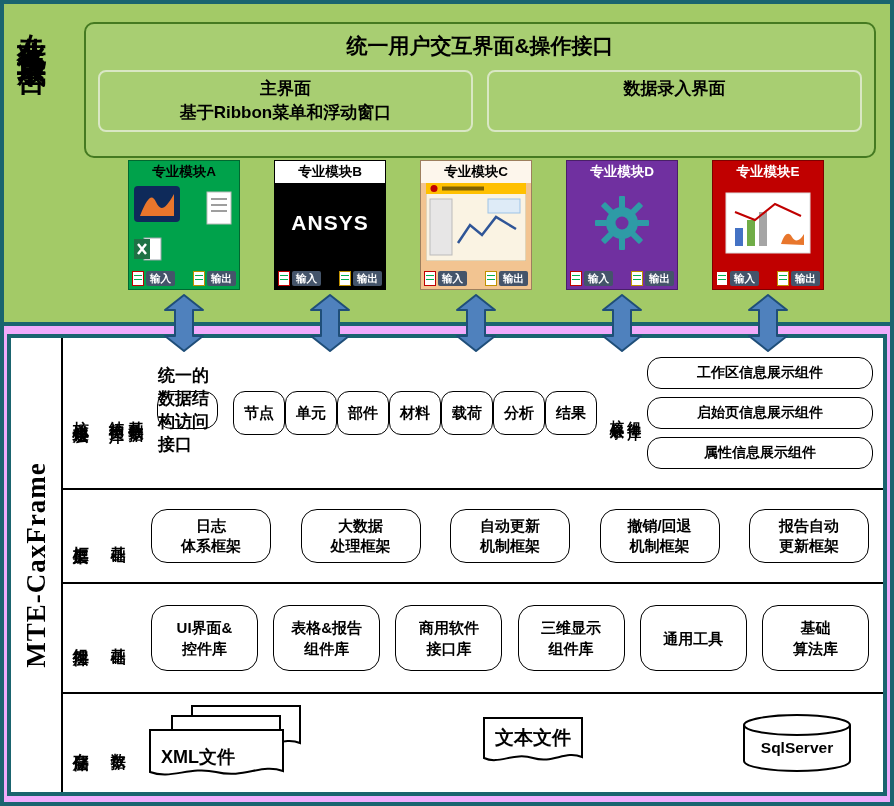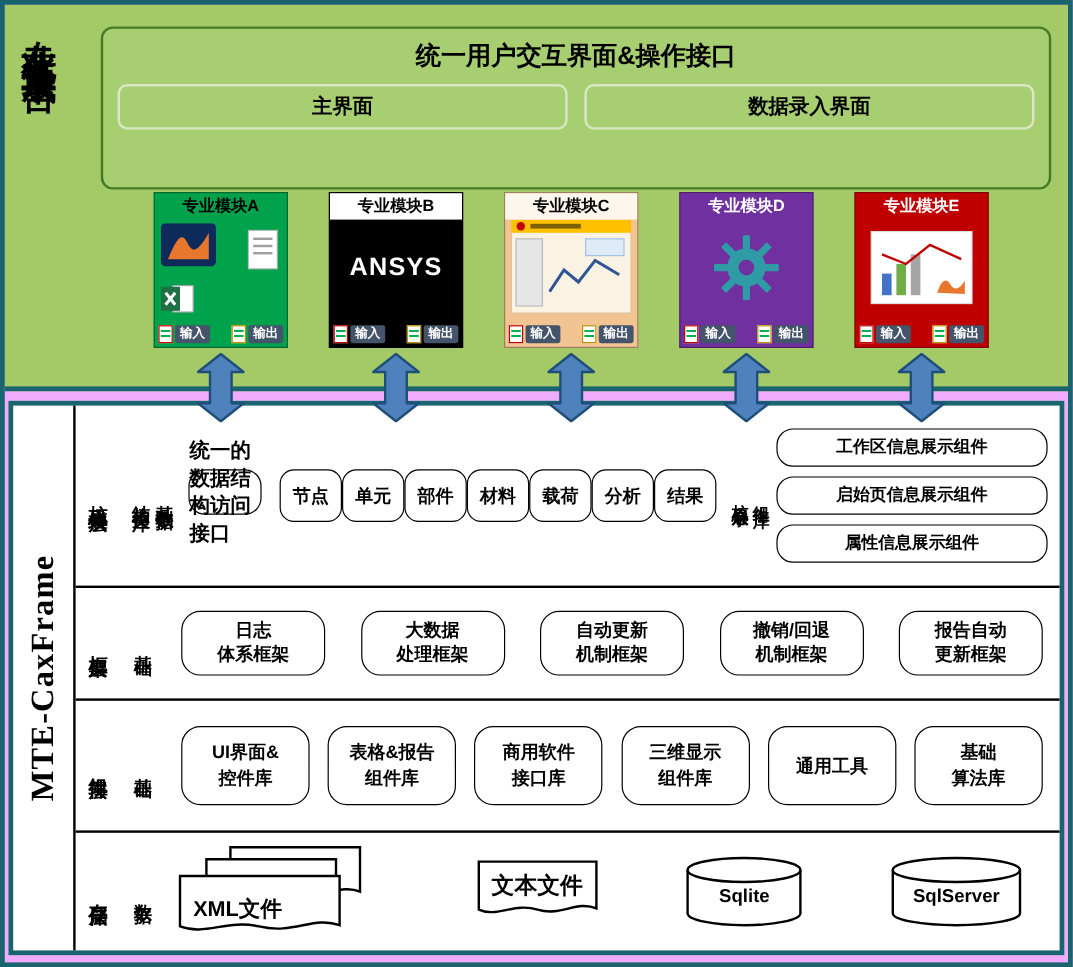--- a/index.html
+++ b/index.html
@@ -81,20 +81,21 @@
 <div class="canvas">
 
   <div class="top-green">
     <div class="platform-title">专业化仿真集成平台</div>
 
     <div class="ui-box">
       <div class="ui-title">统一用户交互界面&amp;操作接口</div>
       <div class="ui-sub-row">
         <div class="ui-sub">
           <div>主界面</div>
+          <div>基于Ribbon菜单和浮动窗口</div>
         </div>
         <div class="ui-sub">
           <div>数据录入界面</div>
         </div>
       </div>
     </div>
 
     <div class="modules-row">
 
       <div class="card" style="background-color: rgb(0, 162, 75);">
@@ -371,27 +372,20 @@
             <div class="xml-label">XML文件</div>
           </div>
 
           <div class="shape" style="width:104px;height:60px">
             <svg width="104" height="60">
               <path transform="translate(2,4)" d="M1 1 H99 V40 C82 33 70 47 50 41 C30 35 16 48 1 41 Z" fill="#fff" stroke="#000" stroke-width="2"></path>
             </svg>
             <div class="txt-label">文本文件</div>
           </div>
 
-          <div class="shape" style="width:100px;height:64px">
-            <svg width="100" height="64">
-              <path d="M3 14 A47 10 0 0 1 97 14 V50 A47 10 0 0 1 3 50 Z" fill="#fff" stroke="#000" stroke-width="2"></path>
-              <path d="M3 14 A47 10 0 0 0 97 14" fill="none" stroke="#000" stroke-width="2"></path>
-            </svg>
-            <div class="cyl-label">Sqlite</div>
-          </div>
 
           <div class="shape" style="width:112px;height:64px">
             <svg width="112" height="64">
               <path d="M3 14 A53 10 0 0 1 109 14 V50 A53 10 0 0 1 3 50 Z" fill="#fff" stroke="#000" stroke-width="2"></path>
               <path d="M3 14 A53 10 0 0 0 109 14" fill="none" stroke="#000" stroke-width="2"></path>
             </svg>
             <div class="cyl-label">SqlServer</div>
           </div>
 
         </div>

